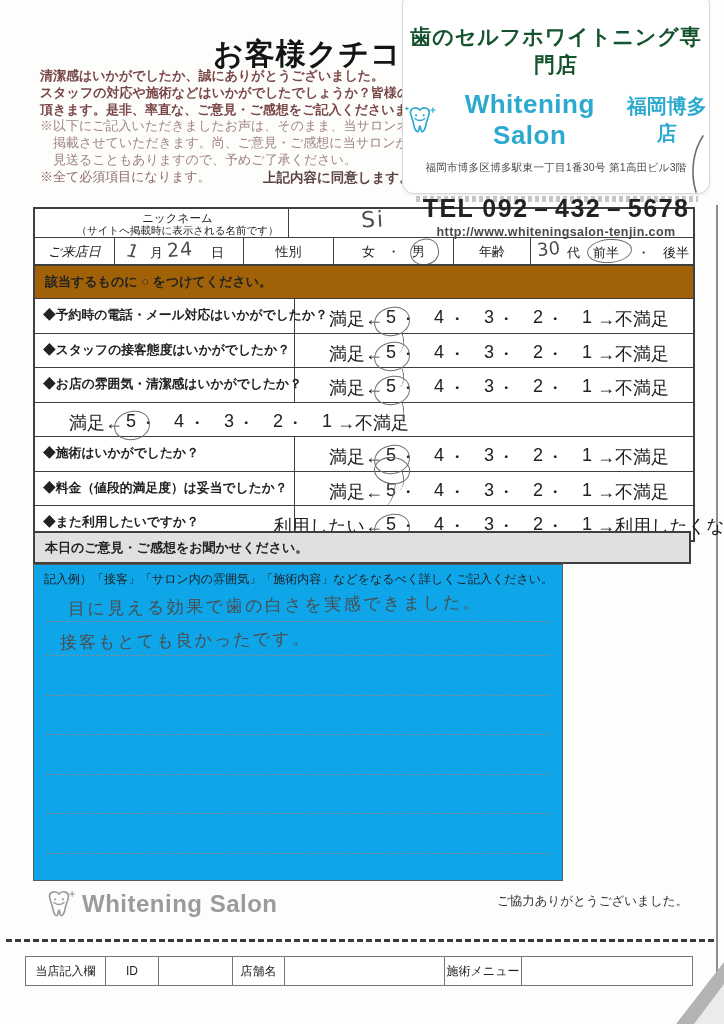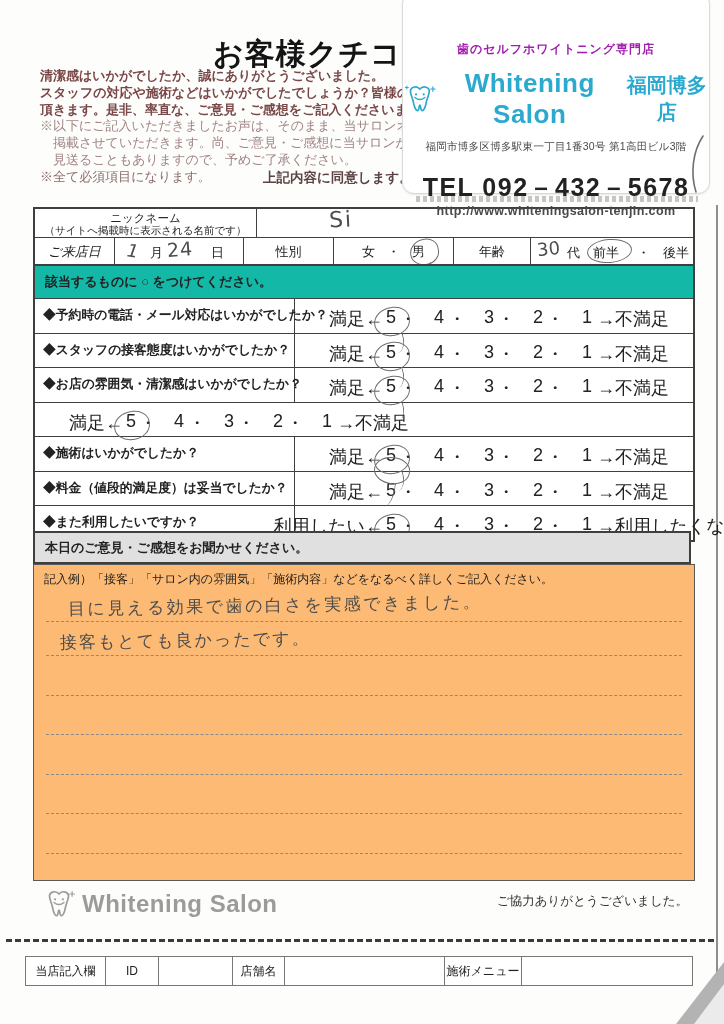--- a/index.html
+++ b/index.html
@@ -10,38 +10,38 @@
          letter-spacing:1px;white-space:nowrap;z-index:1;}
   .intro{position:absolute;left:40px;top:68px;width:640px;font-size:13px;line-height:16.8px;z-index:1;}
   .intro .main{color:#7a4747;font-weight:bold;white-space:nowrap;}
   .intro .note{color:#a18484;white-space:nowrap;}
   .intro .req{color:#8d6b6b;white-space:nowrap;}
   .agreement{position:absolute;left:263px;top:169px;font-size:13.5px;color:#5d4343;font-weight:bold;z-index:1;}
   
   .card{position:absolute;left:402px;top:-8px;width:306px;height:200px;background:#ffffff;
         border:1px solid #d9d9d9;border-radius:12px;z-index:3;text-align:center;
         box-shadow:0 1px 2px rgba(0,0,0,0.08);}
-  .card .tagline{margin-top:48px;font-size:12px;font-weight:bold;color:#a21caf;letter-spacing:1px;}
+  .card .tagline{margin-top:30px;font-size:21px;font-weight:bold;color:#14532d;letter-spacing:1px;}
   .card .logorow{margin-top:10px;display:flex;align-items:center;justify-content:center;gap:4px;color:#2ba9cf;}
   .card .brand{font-size:26px;font-weight:bold;letter-spacing:0.5px;}
   .card .branch{font-size:20px;font-weight:bold;margin-left:2px;}
   .card .address{margin-top:10px;font-size:10.5px;color:#4a4a4a;letter-spacing:0.3px;}
   .card .tel{margin-top:17px;font-size:25px;font-weight:bold;color:#222;letter-spacing:1.5px;}
   .card .url{font-size:12.5px;font-weight:bold;color:#4a4a4a;letter-spacing:0.4px;}
   .tooth{width:40px;height:38px;}
   .card-smudge{position:absolute;left:416px;top:196px;width:282px;height:6px;overflow:hidden;opacity:0.55;
      background:repeating-linear-gradient(90deg,#9a9a9a 0 4px,transparent 4px 7px);filter:blur(0.4px);z-index:2;}
   .pen-card-mark{position:absolute;left:684px;top:133px;z-index:4;}
   
   .hw{font-family:"DejaVu Sans",sans-serif;color:#4d4d4d;}
   
   .info-table{position:absolute;left:33px;top:207px;width:658px;border:2px solid #3f3f3f;
               background:#fff;z-index:1;font-size:13px;}
   .irow{display:flex;}
-  .irow.r1{height:28px;border-bottom:1.5px solid #3f3f3f;}
+  .irow.r1{height:28px;border-bottom:1.5px solid #3f3f3f;padding-left:32px;}
   .irow.r2{height:27px;}
   .icell{display:flex;align-items:center;justify-content:center;box-sizing:border-box;}
   .bR{border-right:1.5px solid #3f3f3f;}
   .nick-label{width:222px;flex-direction:column;line-height:12px;font-size:11.5px;padding-top:2px;}
   .nick-label .sub{font-size:10.5px;}
   .nick-value{flex:1;justify-content:flex-start;position:relative;}
   .hw-nick{position:absolute;left:72px;top:-2px;font-size:22px;transform:rotate(-3deg);letter-spacing:2px;}
   .visit-label{width:80px;font-style:italic;}
   .date-cell{width:129px;position:relative;}
   .hw-month{position:absolute;left:12px;top:2px;font-size:18px;font-style:italic;transform:rotate(8deg);}
@@ -58,21 +58,21 @@
   .age-cell{flex:1;position:relative;justify-content:flex-start;font-size:13px;}
   .hw-age{position:absolute;left:6px;top:0px;font-size:18px;transform:rotate(-6deg);}
   .age-cell .u{position:absolute;left:36px;top:6px;}
   .age-cell .fh{position:absolute;left:62px;top:6px;}
   .age-circle{position:absolute;left:56px;top:1px;width:43px;height:22px;border:1.5px solid #6f6f6f;
               border-radius:50%;transform:rotate(-5deg);}
   .age-cell .sep2{position:absolute;left:106px;top:6px;}
   .age-cell .sh{position:absolute;left:132px;top:6px;}
   
   .survey{position:absolute;left:33px;top:264px;width:658px;border:2px solid #3f3f3f;background:#fff;z-index:1;}
-  .inst-row{height:32px;display:flex;align-items:center;padding-left:10px;background:#14b8a6;
+  .inst-row{height:32px;display:flex;align-items:center;padding-left:10px;background:#a16207;
             font-size:13px;font-weight:bold;box-sizing:border-box;}
   .srow{display:flex;height:33.5px;border-top:1.5px solid #3f3f3f;}
   .qcell{width:260px;border-right:1.5px solid #3f3f3f;display:flex;align-items:center;
          padding-left:8px;font-size:12.8px;font-weight:bold;box-sizing:border-box;white-space:nowrap;}
   .scell{flex:1;position:relative;font-size:18px;}
   .scell span{position:absolute;top:8px;}
   .sl{right:calc(100% - 88px);white-space:nowrap;}
   .n0{left:88px;width:16px;text-align:center;}
   .n1{left:136px;width:16px;text-align:center;}
   .n2{left:186px;width:16px;text-align:center;}
@@ -87,22 +87,22 @@
                border-radius:55% 45% 52% 48%;transform:rotate(-7deg);}
   .hand-circle.tail:after{content:'';position:absolute;left:16px;bottom:-18px;width:11px;height:18px;
                border-right:1.6px solid #6f6f6f;border-bottom-right-radius:90% 100%;transform:rotate(-12deg);}
   .hand-circle.up{top:-15px;height:25px;transform:rotate(12deg);}
   .hand-circle.up:after{content:'';position:absolute;left:14px;bottom:-24px;width:10px;height:24px;
                border-right:1.6px solid #6f6f6f;border-bottom-right-radius:90% 100%;transform:rotate(-6deg);}
   
   .cm-header{position:absolute;left:33px;top:531px;width:658px;height:33px;border:2px solid #3f3f3f;
              background:#e0e0e0;display:flex;align-items:center;padding-left:10px;box-sizing:border-box;
              font-size:13px;font-weight:bold;z-index:1;}
-  .cm-box{position:absolute;left:33px;top:564px;width:662px;height:317px;border:1.5px solid #5a5a5a;
-          background:#fdba74;box-sizing:border-box;z-index:1;padding:4px 8px 0 10px;}
+  .cm-box{position:absolute;left:33px;top:564px;width:530px;height:317px;border:1.5px solid #5a5a5a;
+          background:#0ea5e9;box-sizing:border-box;z-index:1;padding:4px 8px 0 10px;}
   .cm-example{font-size:12px;color:#1d1d1d;height:22px;line-height:20px;white-space:nowrap;}
   .cm-line{border-bottom:1.6px dashed #8a8a8a;margin:0 4px 0 2px;position:relative;}
   .cm-l1{height:30px;}
   .cm-l2{height:33px;}
   .cm-ln{height:38.5px;}
   .hw-c1{position:absolute;left:22px;top:3px;font-size:17px;letter-spacing:2.5px;transform:rotate(-1deg);white-space:nowrap;}
   .hw-c2{position:absolute;left:14px;top:7px;font-size:17px;letter-spacing:2px;transform:rotate(-1deg);white-space:nowrap;}
   
   .f-logo{position:absolute;left:42px;top:888px;display:flex;align-items:center;gap:6px;color:#9b9b9b;z-index:1;}
   .f-logo .brand{font-size:24px;font-weight:bold;letter-spacing:0.5px;}

